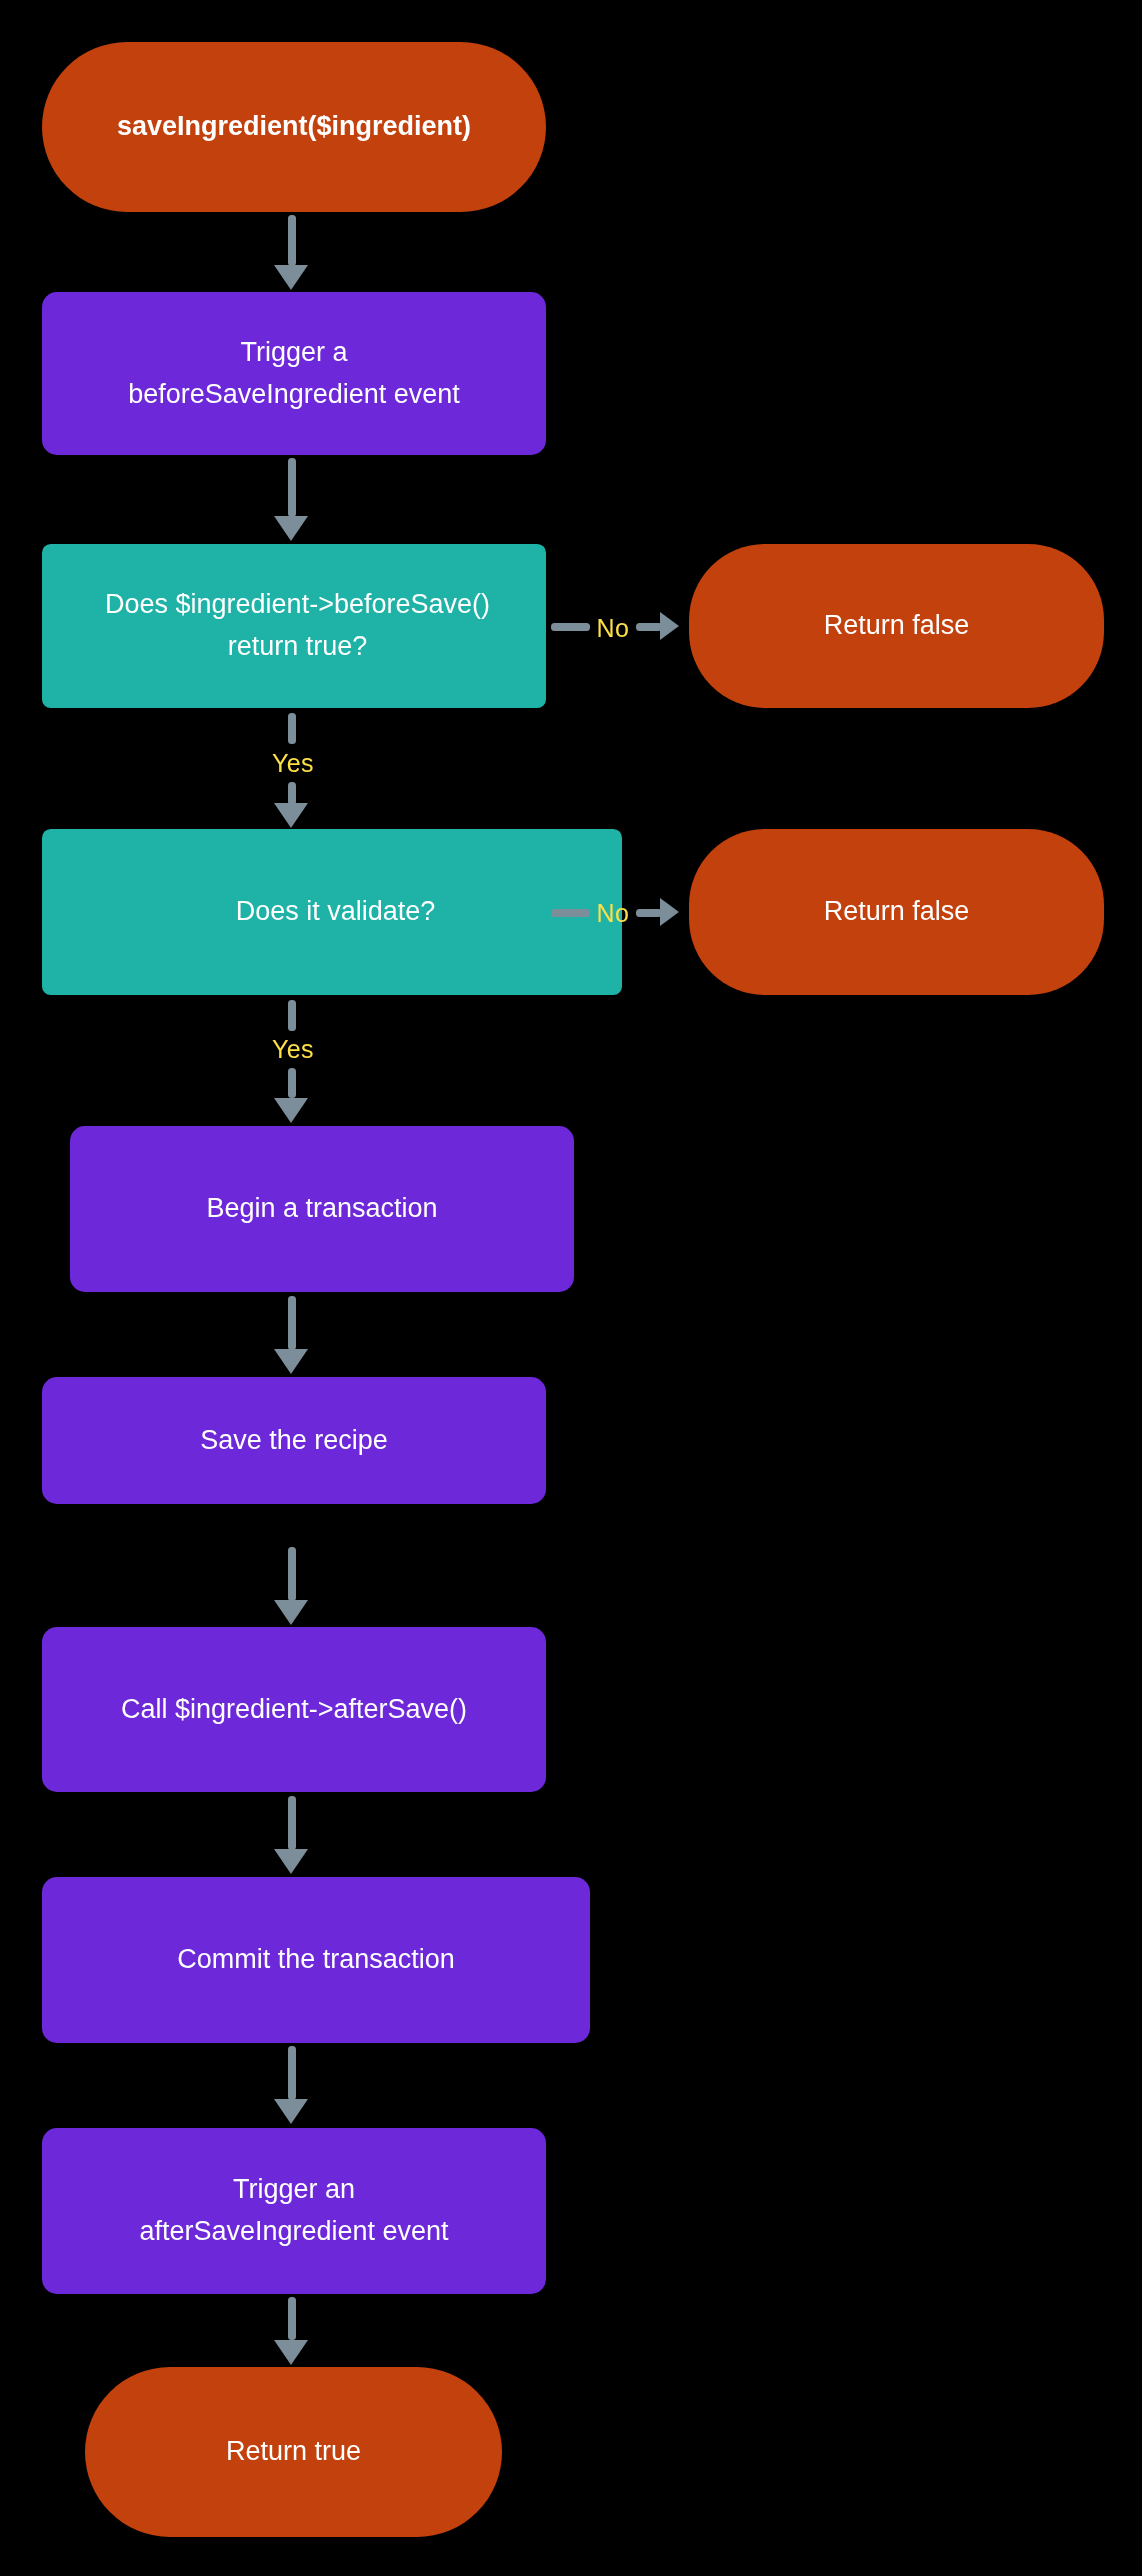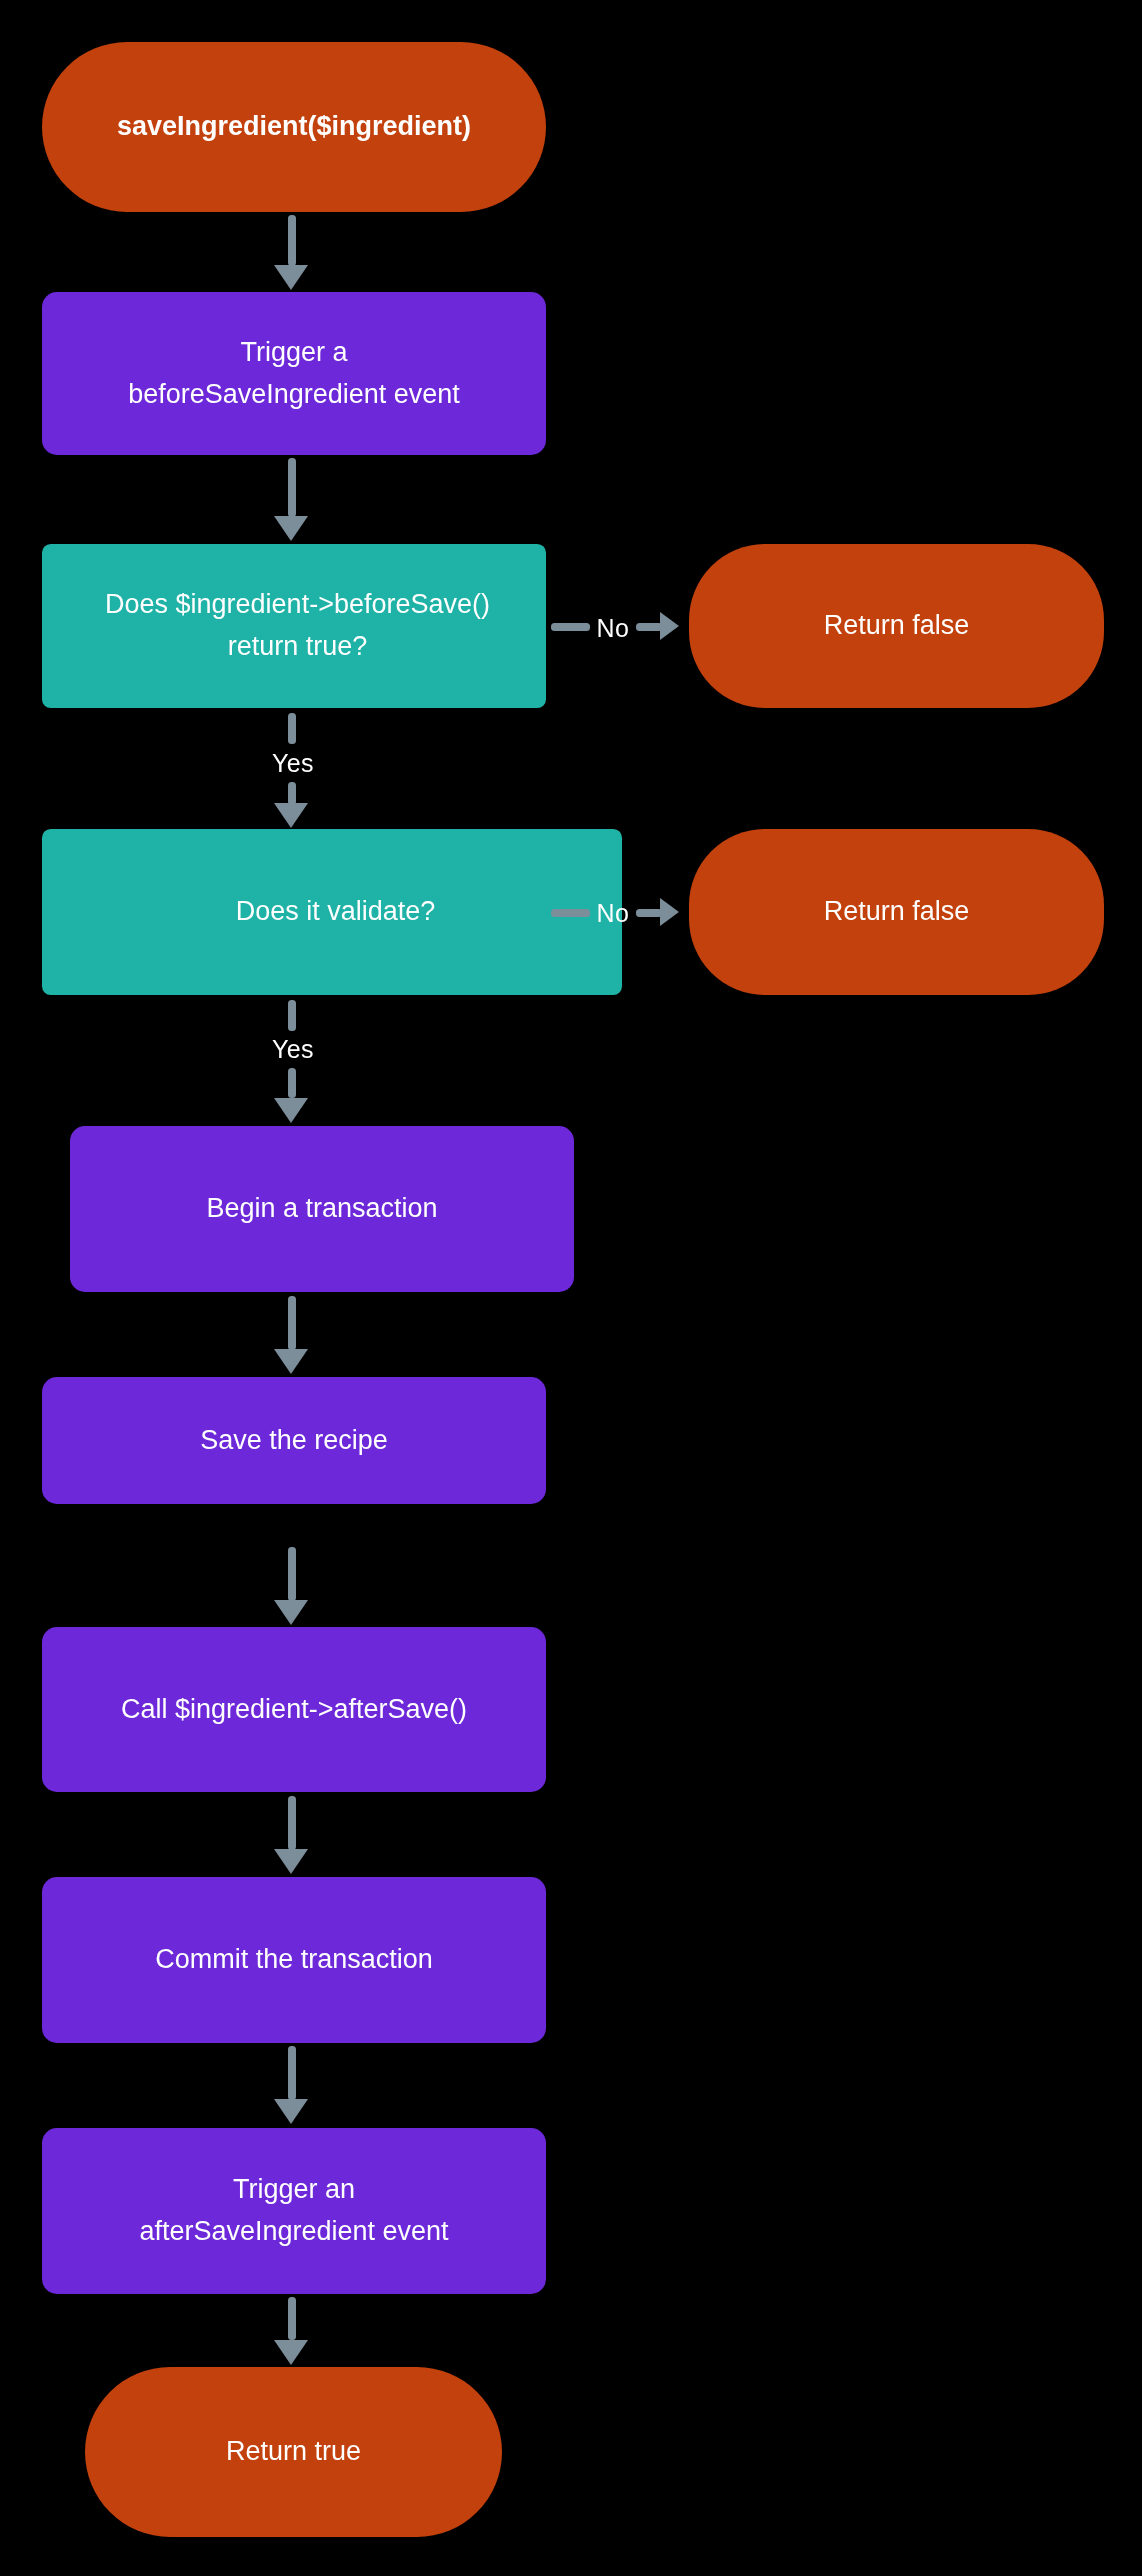--- a/index.html
+++ b/index.html
@@ -22,21 +22,21 @@
   .vstem{position:absolute;width:7.8px;background:#7D8E9B;border-radius:3.5px;}
   .vhead{position:absolute;width:0;height:0;
     border-left:17.3px solid transparent;border-right:17.3px solid transparent;
     border-top:25px solid #7D8E9B;}
   
   .hdash{position:absolute;height:7.8px;background:#7D8E9B;border-radius:3.5px;}
   .rhead{position:absolute;width:0;height:0;
     border-top:14.7px solid transparent;border-bottom:14.7px solid transparent;
     border-left:19px solid #7D8E9B;}
   .lbl{
-    position:absolute;color:#ffffff;font-size:25px;font-weight:500;
+    position:absolute;color:#fde047;font-size:25px;font-weight:500;
     transform:translate(-50%,-50%);letter-spacing:0.4px;
   }
 </style>
 </head>
 <body>
 
 <div class="canvas">
 
   <div class="node terminal start" style="left:42px;top:42px;width:504px;height:170px;">saveIngredient($ingredient)</div>
 
@@ -86,21 +86,21 @@
   <div class="node process" style="left:42px;top:1377px;width:504px;height:127px;">Save the recipe</div>
 
   <div class="vstem" style="left:288px;top:1547px;height:54px;"></div>
   <div class="vhead" style="left:274px;top:1600px;"></div>
 
   <div class="node process" style="left:42px;top:1627px;width:504px;height:165px;">Call $ingredient-&gt;afterSave()</div>
 
   <div class="vstem" style="left:288px;top:1796px;height:54px;"></div>
   <div class="vhead" style="left:274px;top:1849px;"></div>
 
-  <div class="node process" style="left:42px;top:1877px;width:504px;height:166px;">Commit the transaction</div>
+  <div class="node process" style="left:42px;top:1877px;width:548px;height:166px;">Commit the transaction</div>
 
   <div class="vstem" style="left:288px;top:2046px;height:54px;"></div>
   <div class="vhead" style="left:274px;top:2099px;"></div>
 
   <div class="node process" style="left:42px;top:2128px;width:504px;height:166px;">Trigger an
 afterSaveIngredient event</div>
 
   <div class="vstem" style="left:288px;top:2297px;height:43px;"></div>
   <div class="vhead" style="left:274px;top:2340px;"></div>
 

